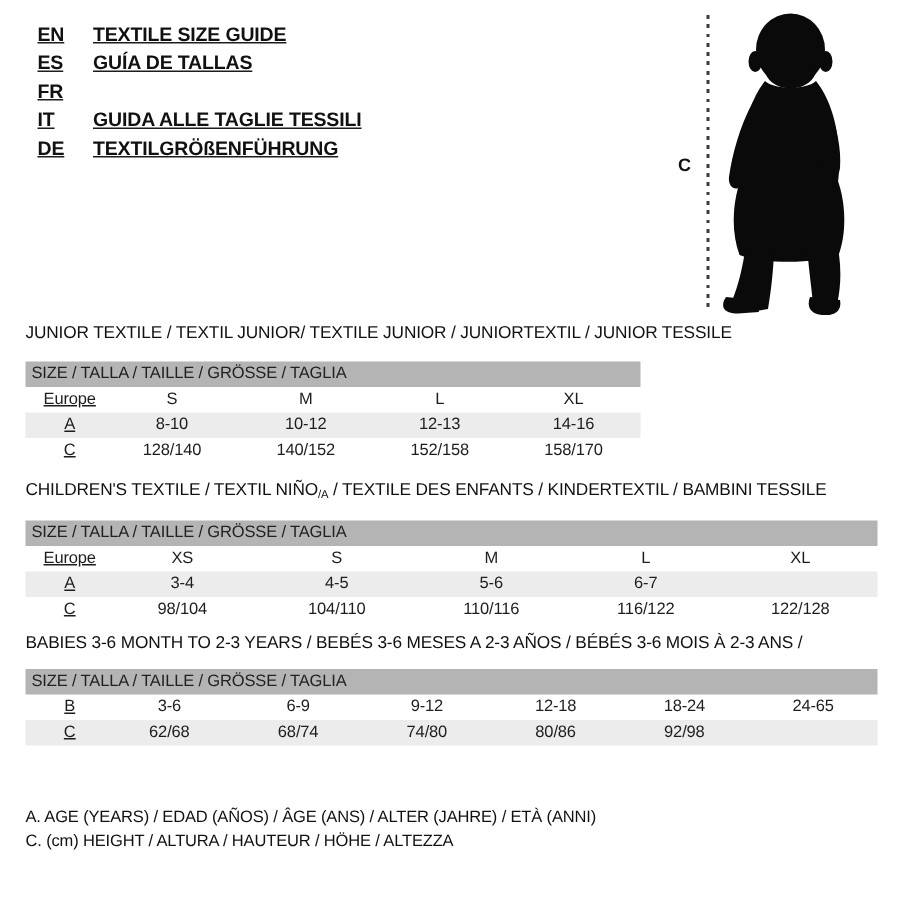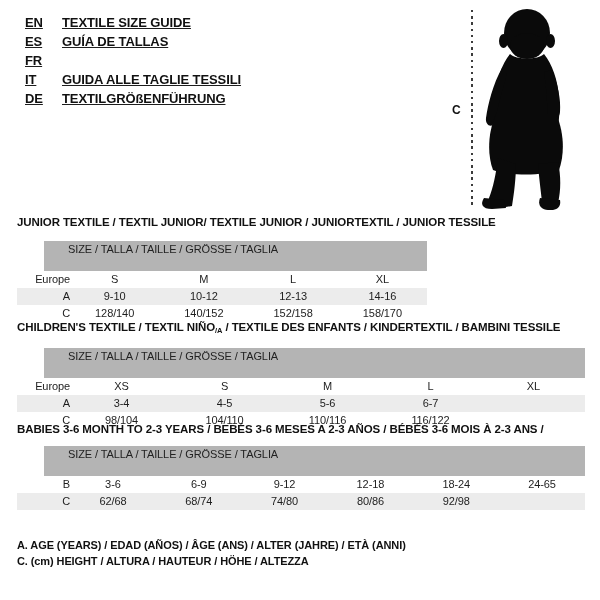--- a/index.html
+++ b/index.html
@@ -19,42 +19,42 @@
   
   .dash-line{
     left:471px;top:10px;width:2px;height:198px;
     background:repeating-linear-gradient(to bottom,#3c3c3c 0px,#3c3c3c 2.5px,transparent 2.5px,transparent 6.2px);
   }
   .fig-label{left:452px;top:103px;font-size:12px;font-weight:700;color:#111;}
   .baby-svg{left:480px;top:8px;}
 
   
   .section{left:17px;}
-  .sec-title{font-size:11.5px;font-weight:700;color:#111;line-height:14px;margin:0 0 12px 0;white-space:nowrap;}
+  .sec-title{font-size:11.5px;font-weight:400;color:#111;line-height:14px;margin:0 0 12px 0;white-space:nowrap;}
   .sec-title .subsc{font-size:7.5px;position:relative;top:2px;}
   .sec-title-l2{margin-top:1px;}
   .size-bar{
-    background:#b4b4b4;color:#222;font-size:11px;line-height:17px;height:30px;
-    padding-left:24px;box-sizing:border-box;white-space:nowrap;margin-left:27px;
+    background:#b4b4b4;color:#222;font-size:11px;line-height:17px;height:17px;
+    padding-left:4px;box-sizing:border-box;white-space:nowrap;
   }
   .trow{display:grid;height:17px;line-height:17px;font-size:11px;}
   .trow.alt{background:#ececec;}
   .grid4{grid-template-columns:53px repeat(4,1fr);}
   .grid5{grid-template-columns:53px repeat(5,1fr);}
   .grid6{grid-template-columns:53px repeat(6,1fr);}
-  .tlabel{padding-left:6px;text-align:right;}
+  .tlabel{padding-left:6px;text-align:center;text-decoration:underline;}
   .tcell{text-align:center;}
 
   .sec-junior{top:215px;width:410px;}
   .sec-children{top:320px;width:568px;}
   .sec-babies{top:422px;width:568px;}
   .sec-babies .sec-title{line-height:15px;margin-bottom:9px;}
 
   
-  .footnotes{top:537px;left:17px;font-size:11px;font-weight:700;line-height:16px;color:#111;}
+  .footnotes{top:537px;left:17px;font-size:11px;font-weight:400;line-height:16px;color:#111;}
   .footnote{white-space:nowrap;}
 </style>
 </head>
 <body>
 
 <div class="abs langs">
   <div class="lang-row">
     <span class="lang-code">EN</span>
     <span class="lang-title">TEXTILE SIZE GUIDE</span>
   </div>
@@ -97,21 +97,21 @@
   <div class="size-bar">SIZE / TALLA / TAILLE / GRÖSSE / TAGLIA</div>
   <div class="trow grid4">
     <span class="tlabel">Europe</span>
     <span class="tcell">S</span>
     <span class="tcell">M</span>
     <span class="tcell">L</span>
     <span class="tcell">XL</span>
   </div>
   <div class="trow grid4 alt">
     <span class="tlabel">A</span>
-    <span class="tcell">9-10</span>
+    <span class="tcell">8-10</span>
     <span class="tcell">10-12</span>
     <span class="tcell">12-13</span>
     <span class="tcell">14-16</span>
   </div>
   <div class="trow grid4">
     <span class="tlabel">C</span>
     <span class="tcell">128/140</span>
     <span class="tcell">140/152</span>
     <span class="tcell">152/158</span>
     <span class="tcell">158/170</span>
@@ -135,20 +135,21 @@
     <span class="tcell">4-5</span>
     <span class="tcell">5-6</span>
     <span class="tcell">6-7</span>
   </div>
   <div class="trow grid5">
     <span class="tlabel">C</span>
     <span class="tcell">98/104</span>
     <span class="tcell">104/110</span>
     <span class="tcell">110/116</span>
     <span class="tcell">116/122</span>
+    <span class="tcell">122/128</span>
   </div>
 </div>
 
 <div class="abs section sec-babies">
   <div class="sec-title">
     <div>BABIES 3-6 MONTH TO 2-3 YEARS / BEBÉS 3-6 MESES A 2-3 AÑOS / BÉBÉS 3-6 MOIS À 2-3 ANS /</div>
   </div>
   <div class="size-bar">SIZE / TALLA / TAILLE / GRÖSSE / TAGLIA</div>
   <div class="trow grid6">
     <span class="tlabel">B</span>

